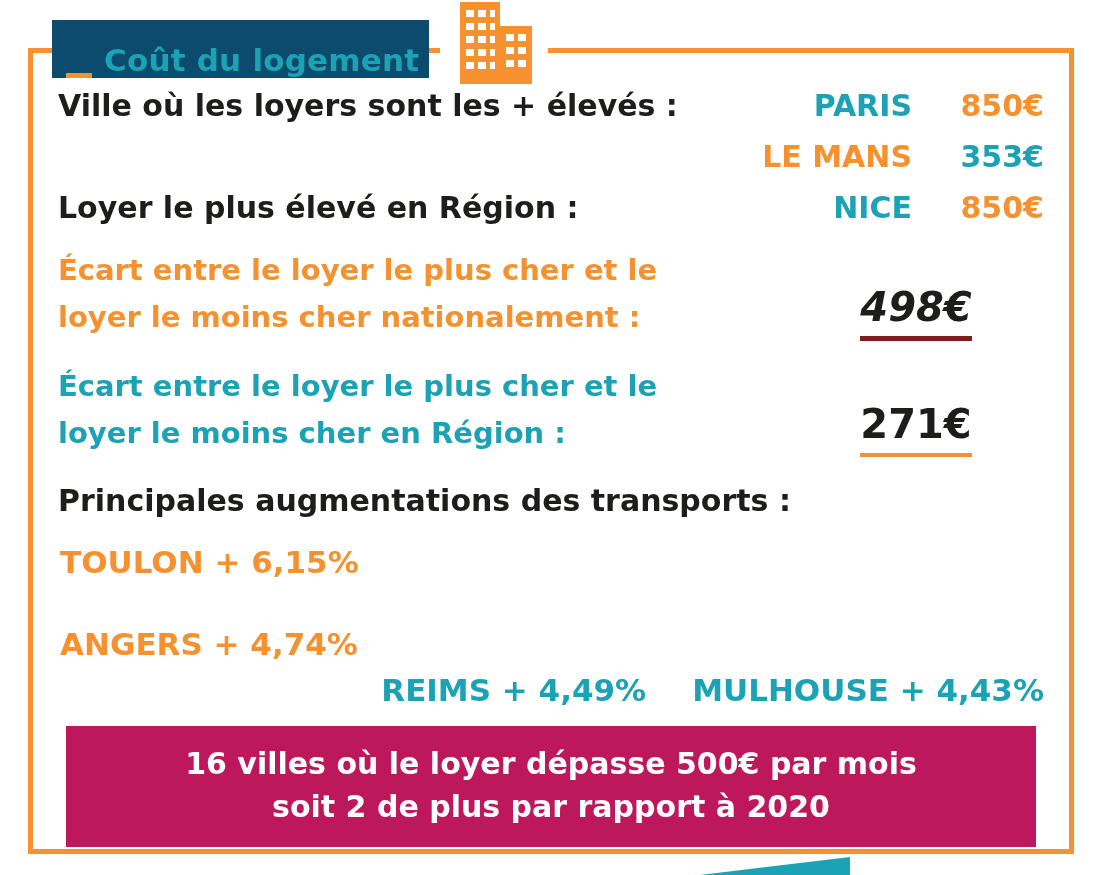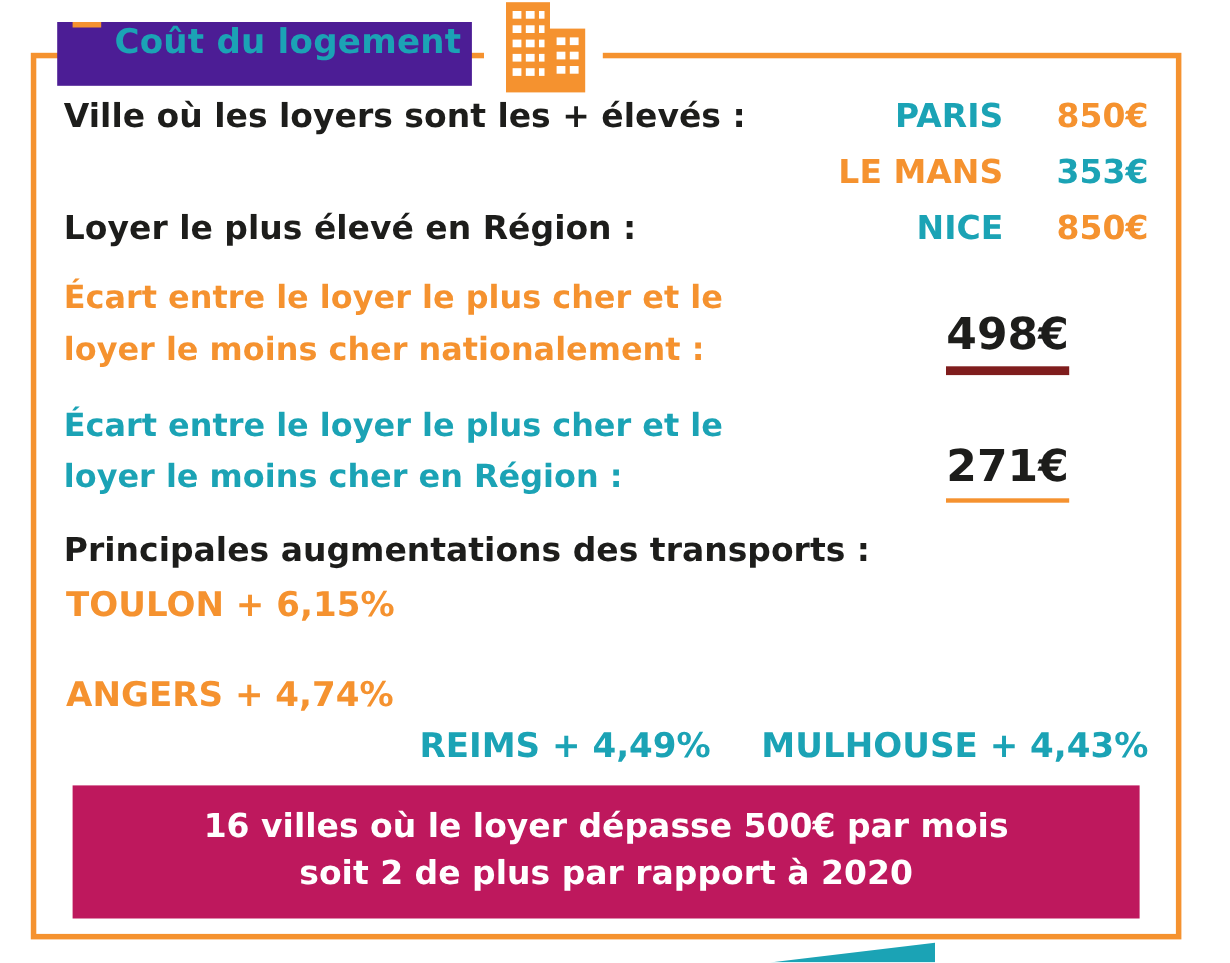--- a/index.html
+++ b/index.html
@@ -32,23 +32,23 @@
     border: 5px solid #F5922F;
     box-sizing: border-box;
   }
 
   
   .title-wrap {
     position: absolute;
     left: 52px;
     top: 20px;
     display: flex;
-    align-items: flex-start;
+    align-items: flex-end;
     height: 58px;
-    background: #4c1d95;
+    background: #0c4a6e;
     padding: 0 10px 0 14px;
     z-index: 5;
   }
   .title-dash {
     width: 26px;
     height: 5px;
     background: #F5922F;
     margin-right: 12px;
   }
   .title-text {
@@ -127,30 +127,30 @@
     display: flex;
     justify-content: center;
   }
   .gap-value {
     font-size: 40px;
     font-weight: bold;
     color: #1d1d1b;
     padding-bottom: 6px;
     display: inline-block;
   }
-  .ul-teal { border-bottom: 8px solid #7f1d1d; }
+  .ul-teal { border-bottom: 5px solid #7f1d1d; font-style: italic; }
   .ul-orange { border-bottom: 4px solid #F5922F; }
 
   
   .transports-title {
     font-size: 30px;
     font-weight: bold;
     color: #1d1d1b;
     margin-top: 26px;
-    margin-bottom: 14px;
+    margin-bottom: 26px;
   }
   .transports-line {
     display: flex;
     justify-content: flex-end;
     gap: 46px;
     font-size: 31px;
     font-weight: bold;
     margin-bottom: 10px;
   }
   .transports-line.first { justify-content: space-between; padding: 0 2px; flex-direction: column; }

